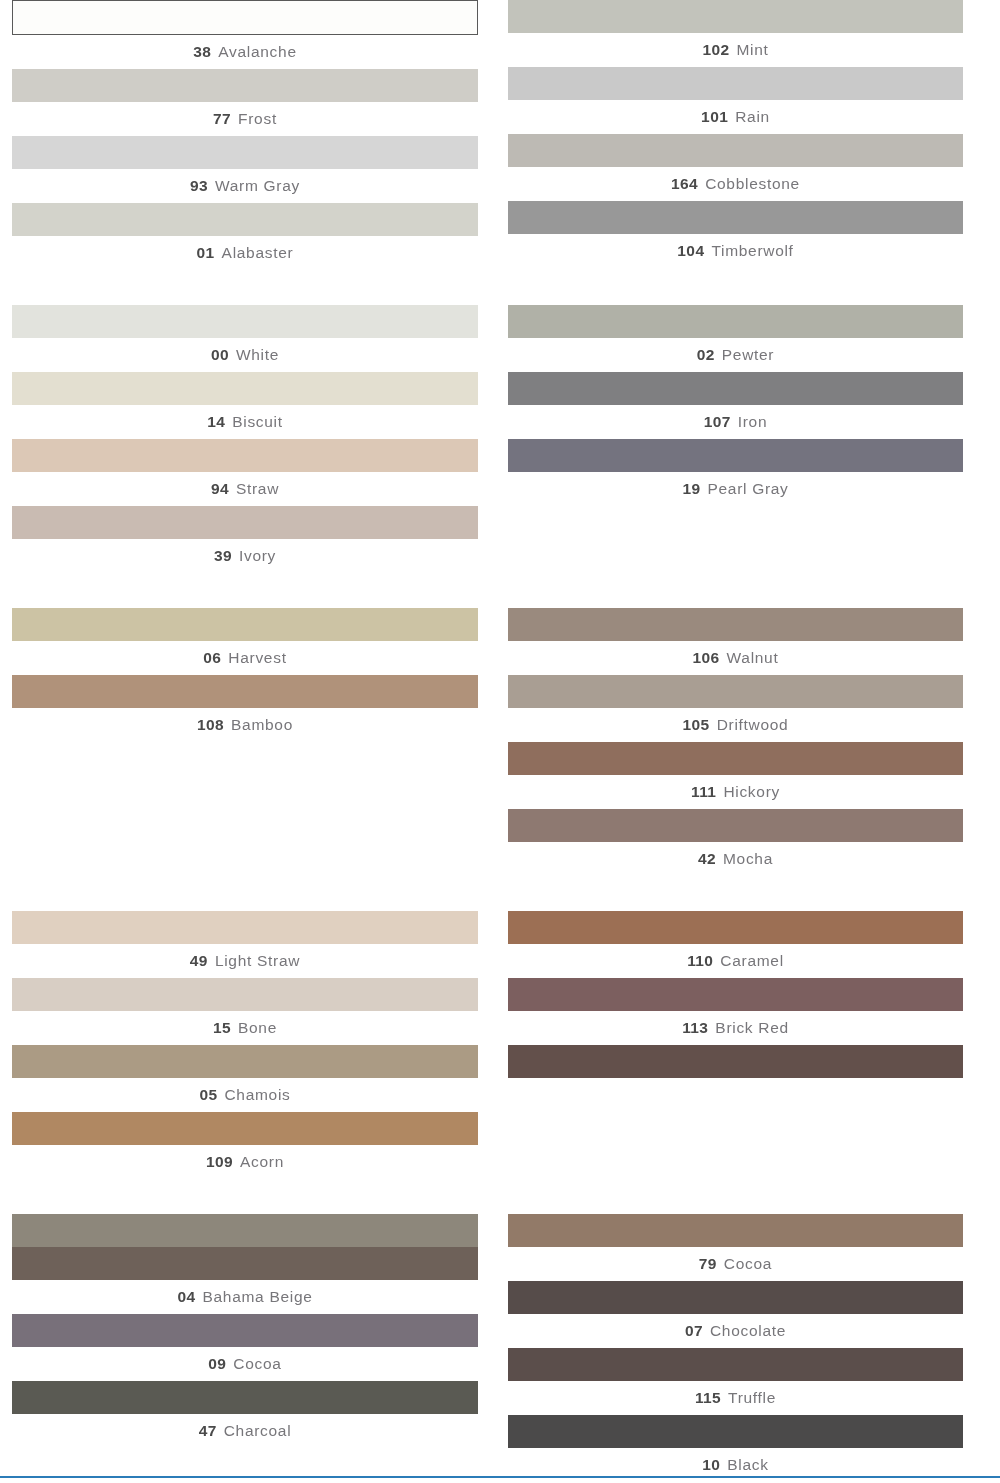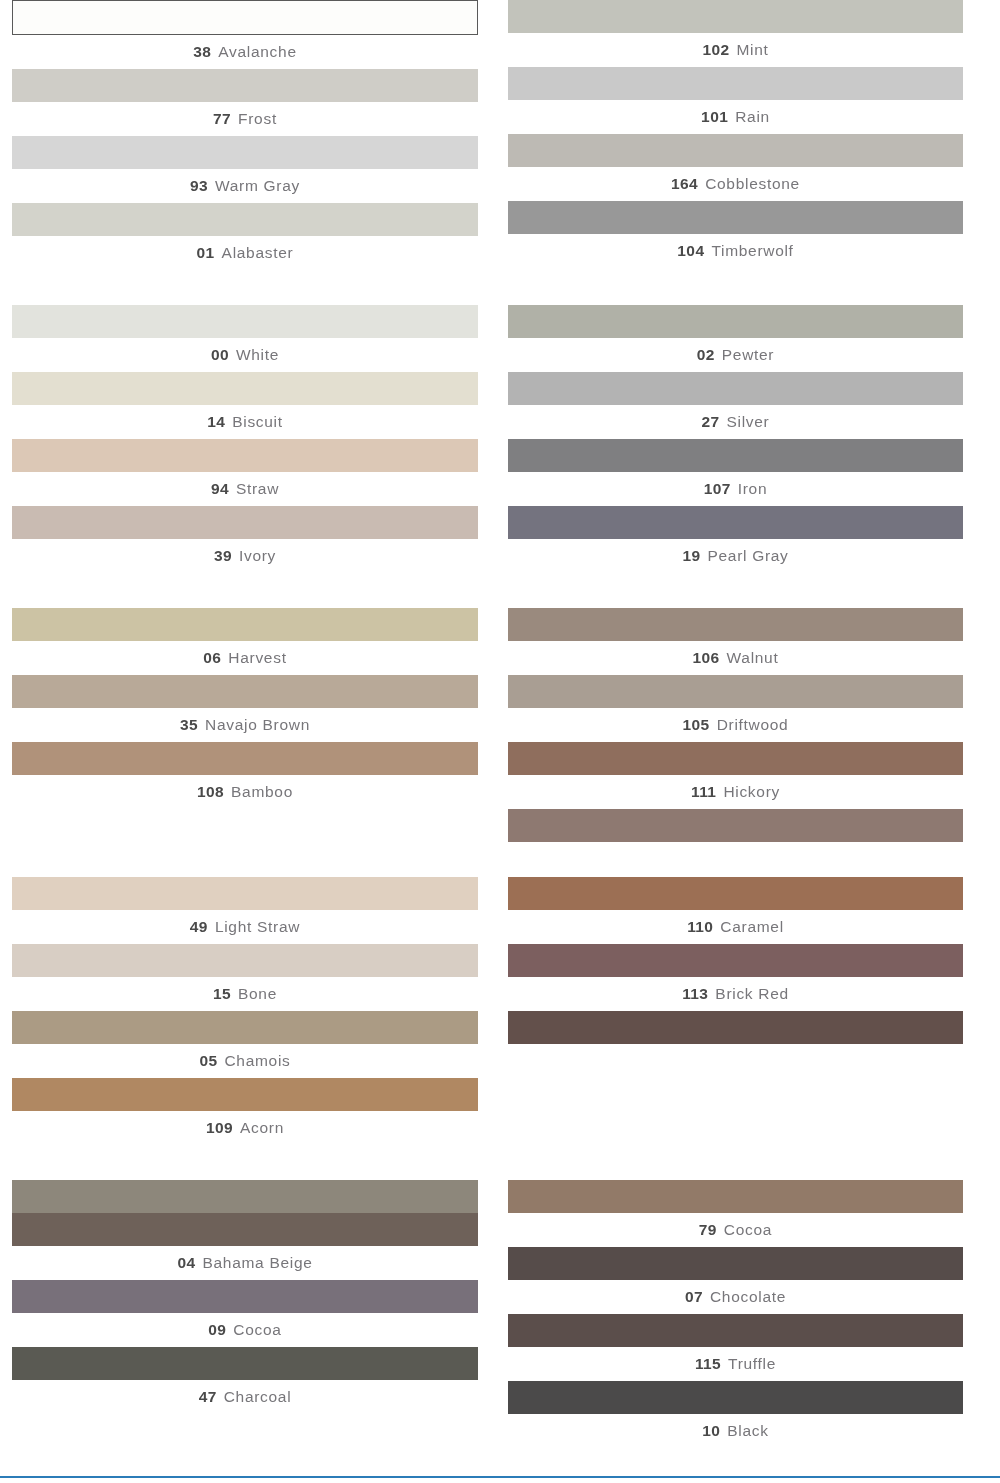--- a/index.html
+++ b/index.html
@@ -134,64 +134,57 @@
           <div class="chip" style="background: rgb(201, 187, 178);"></div>
           <div class="label"><span class="num">39</span><span class="nm">Ivory</span></div>
         </div>
       </div>
       <div class="column right">
         <div class="swatch-row">
           <div class="chip" style="background: rgb(176, 177, 167);"></div>
           <div class="label"><span class="num">02</span><span class="nm">Pewter</span></div>
         </div>
         <div class="swatch-row">
-          <div class="chip" style="background: rgb(179, 179, 179);"></div>
-          <div class="label"><span class="num">27</span><span class="nm">Silver</span></div>
-        </div>
-        <div class="swatch-row">
           <div class="chip" style="background: rgb(127, 127, 129);"></div>
           <div class="label"><span class="num">107</span><span class="nm">Iron</span></div>
         </div>
         <div class="swatch-row">
           <div class="chip" style="background: rgb(116, 115, 127);"></div>
           <div class="label"><span class="num">19</span><span class="nm">Pearl Gray</span></div>
         </div>
       </div>
     </div>
     <div class="group-gap"></div>
     <div class="group">
       <div class="column left">
         <div class="swatch-row">
           <div class="chip" style="background: rgb(204, 195, 164);"></div>
           <div class="label"><span class="num">06</span><span class="nm">Harvest</span></div>
         </div>
         <div class="swatch-row">
-          <div class="chip" style="background: rgb(184, 169, 152);"></div>
-          <div class="label"><span class="num">35</span><span class="nm">Navajo Brown</span></div>
-        </div>
-        <div class="swatch-row">
           <div class="chip" style="background: rgb(176, 146, 122);"></div>
           <div class="label"><span class="num">108</span><span class="nm">Bamboo</span></div>
         </div>
       </div>
       <div class="column right">
         <div class="swatch-row">
           <div class="chip" style="background: rgb(154, 138, 126);"></div>
           <div class="label"><span class="num">106</span><span class="nm">Walnut</span></div>
         </div>
         <div class="swatch-row">
           <div class="chip" style="background: rgb(169, 158, 147);"></div>
           <div class="label"><span class="num">105</span><span class="nm">Driftwood</span></div>
         </div>
         <div class="swatch-row">
           <div class="chip" style="background: rgb(143, 110, 93);"></div>
           <div class="label"><span class="num">111</span><span class="nm">Hickory</span></div>
         </div>
         <div class="swatch-row">
           <div class="chip" style="background: rgb(142, 121, 113);"></div>
+          <div class="label"><span class="num">42</span><span class="nm">Mocha</span></div>
         </div>
       </div>
     </div>
     <div class="group-gap"></div>
     <div class="group">
       <div class="column left">
         <div class="swatch-row">
           <div class="chip" style="background: rgb(224, 208, 192);"></div>
           <div class="label"><span class="num">49</span><span class="nm">Light Straw</span></div>
         </div>

